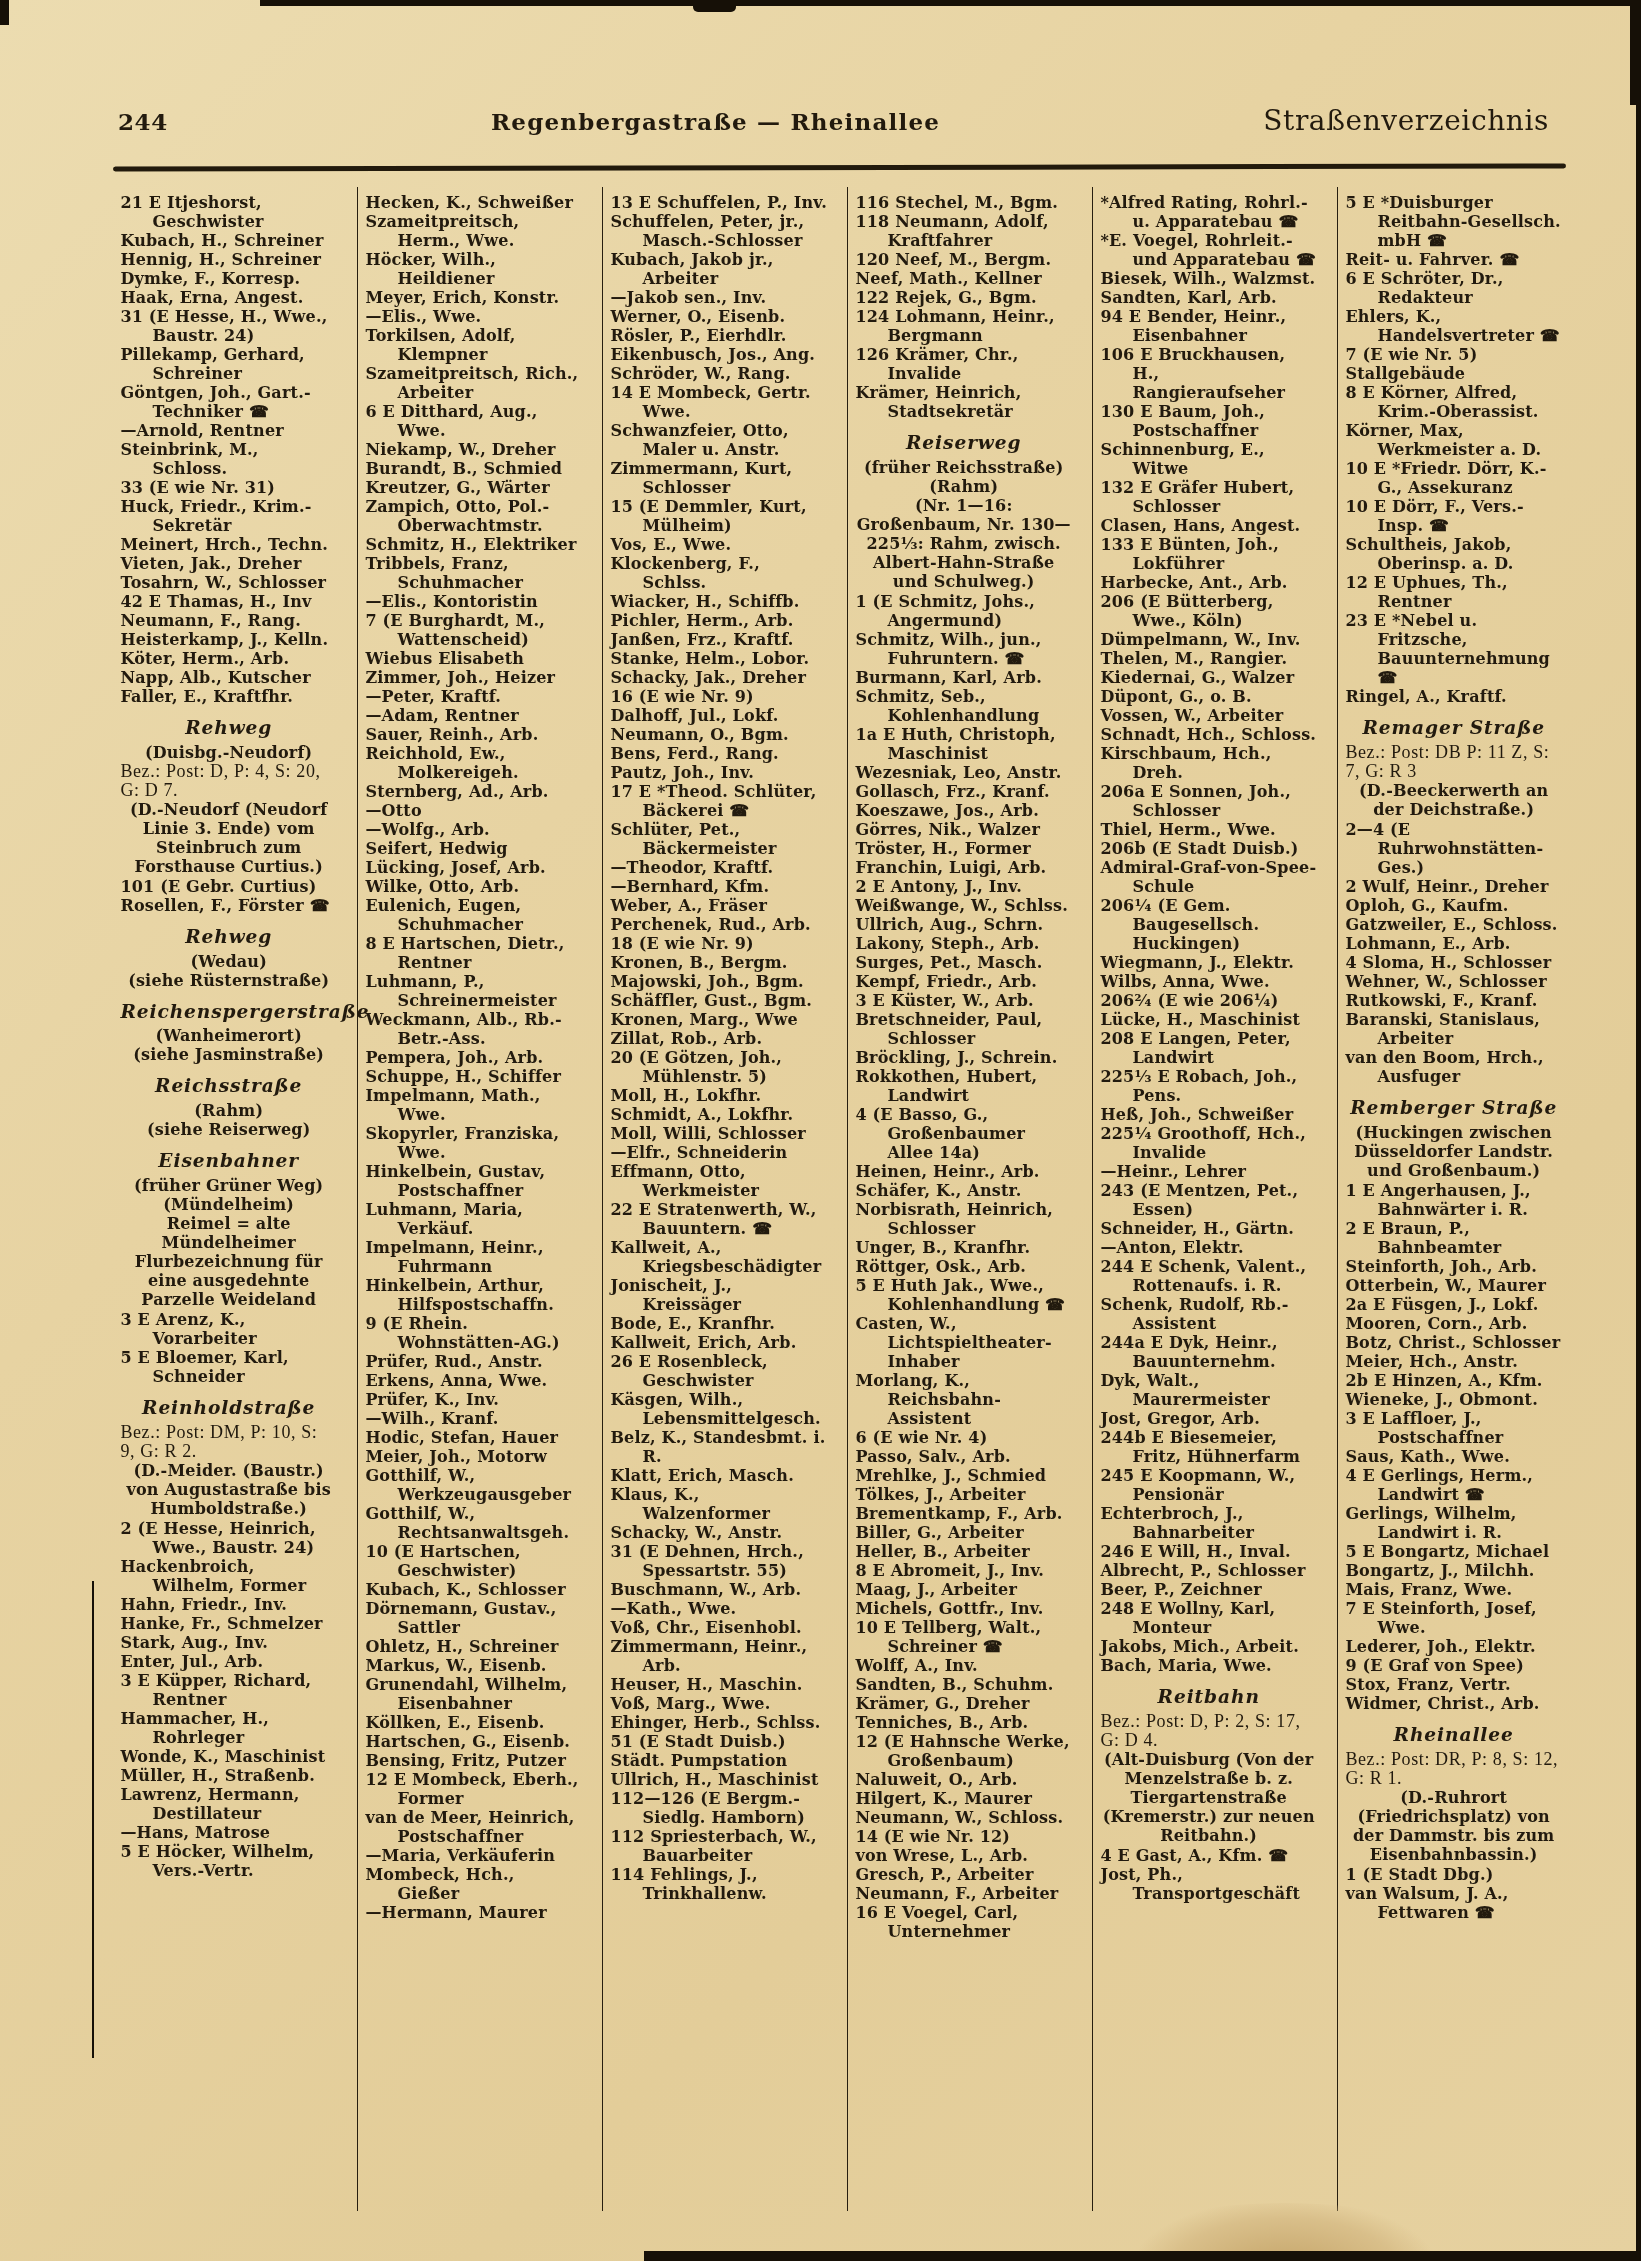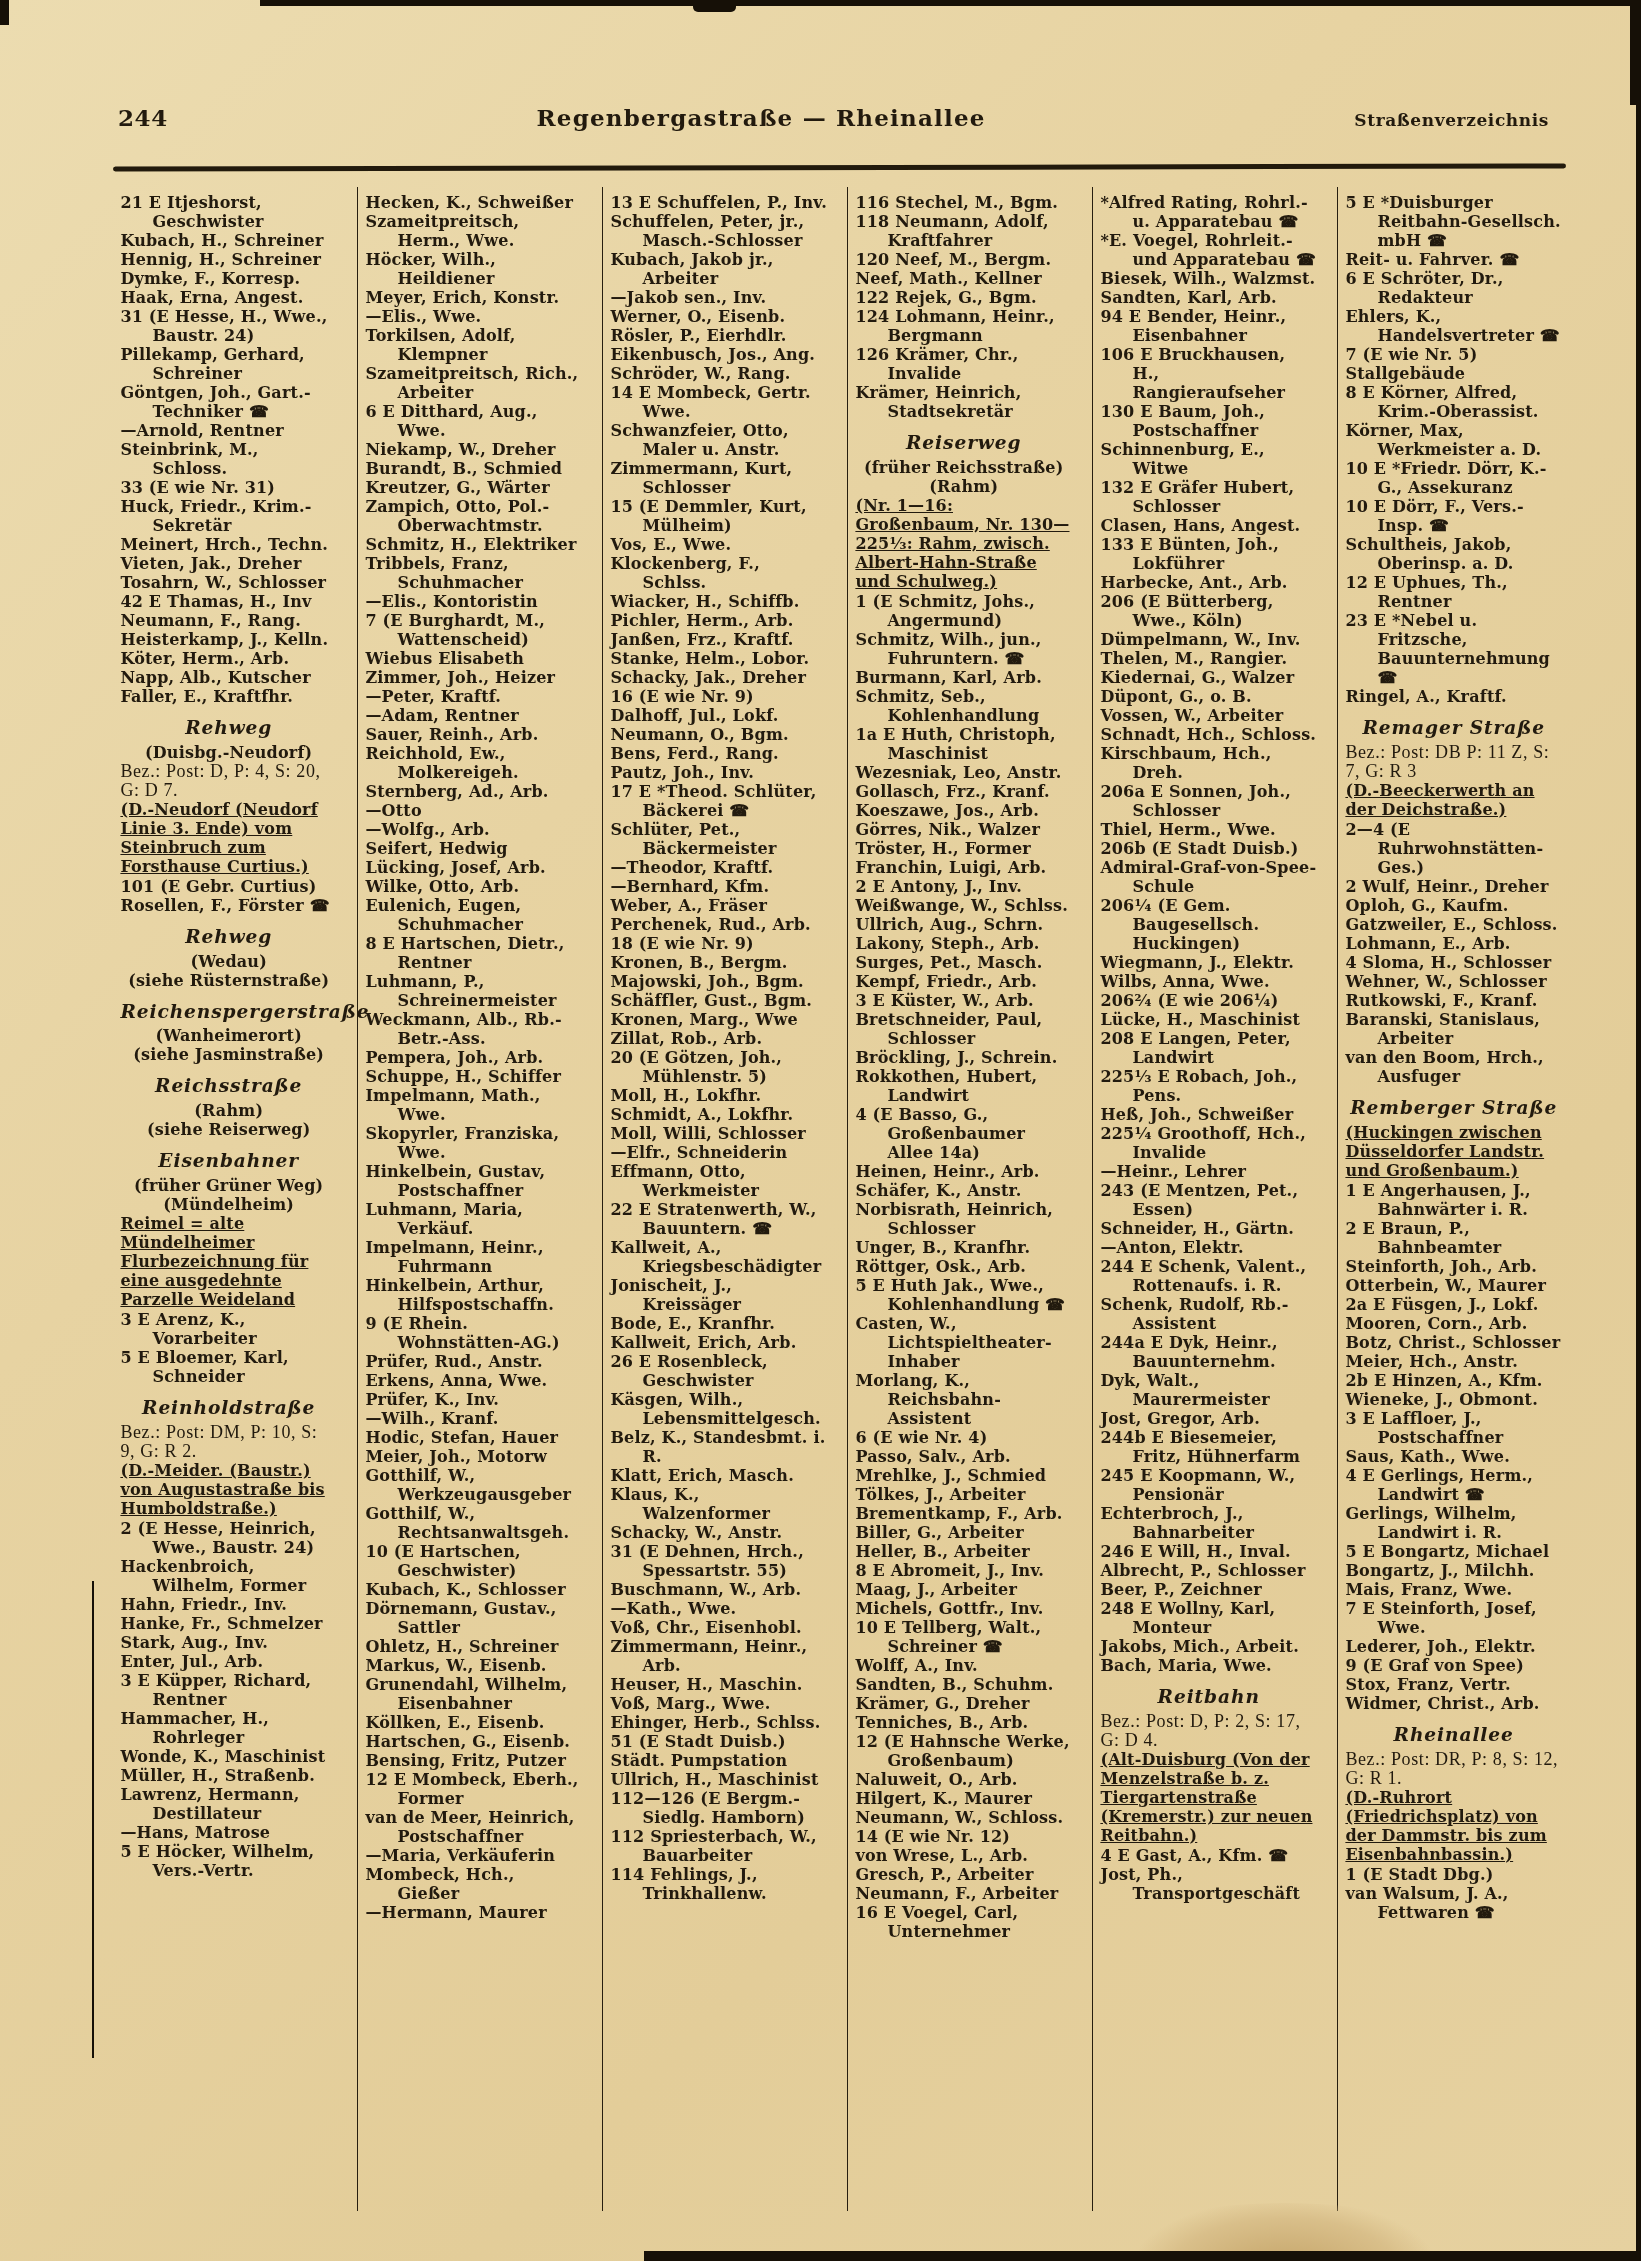--- a/index.html
+++ b/index.html
@@ -4,31 +4,31 @@
 <style>
   html,body{margin:0;padding:0;}
   body{
     width:1641px;height:2261px;position:relative;overflow:hidden;
     background:linear-gradient(135deg,#ecdcb0 0%,#e7d3a2 35%,#e3cd99 70%,#e6d1a0 100%);
     font-family:"DejaVu Serif",serif;color:#221a0e;
   }
   .header{position:absolute;top:104px;left:118px;right:92px;display:flex;align-items:baseline;}
   .pagenum{font-size:23px;font-weight:bold;letter-spacing:0.6px;}
   .title{flex:1;text-align:center;font-size:23px;font-weight:bold;letter-spacing:1.2px;}
-  .section{font-size:17px;font-weight:bold;letter-spacing:0.6px;}
+  .section{font-size:28px;font-weight:normal;letter-spacing:0.6px;}
   .rule{position:absolute;top:165px;left:113px;right:75px;height:5px;background:#221a0c;border-radius:3.1px;transform:rotate(-0.12deg);}
   .columns{position:absolute;top:187px;left:113px;right:74px;display:flex;align-items:stretch;min-height:2024px;gap:15px;}
   .col{flex:1 1 0;box-sizing:border-box;padding:6.2px 5px 0 7.4px;min-width:0;}
   .col + .col{border-left:1.2px solid #271e10;}
   p{margin:0;font-size:16px;line-height:19px;font-weight:bold;letter-spacing:0.2px;}
   p.e{padding-left:32px;text-indent:-32px;}
   p.h{text-align:center;font-size:18.6px;line-height:22px;margin-top:11px;margin-bottom:3.7px;letter-spacing:0.9px;font-style:italic;}
   p.s{text-align:center;}
   p.b{text-align:left;font-family:"Liberation Serif",serif;font-weight:normal;font-size:18px;letter-spacing:0.6px;}
-  p.n{text-align:left;margin-bottom:1.2px;text-decoration:underline;}
+  p.n{text-align:center;margin-bottom:1.2px;}
   .art{position:absolute;background:#161007;}
   .tear{position:absolute;left:1139px;top:2203px;width:291px;height:68px;border-radius:50% 50% 0 0;
         background:radial-gradient(ellipse at 50% 100%, #c4a469 0%, #d9bf8a 55%, rgba(217,191,138,0) 75%);}
 </style>
 </head>
 <body>
 
 <div class="header">
   <span class="pagenum">244</span>
   <span class="title">Regenbergastraße — Rheinallee</span>

